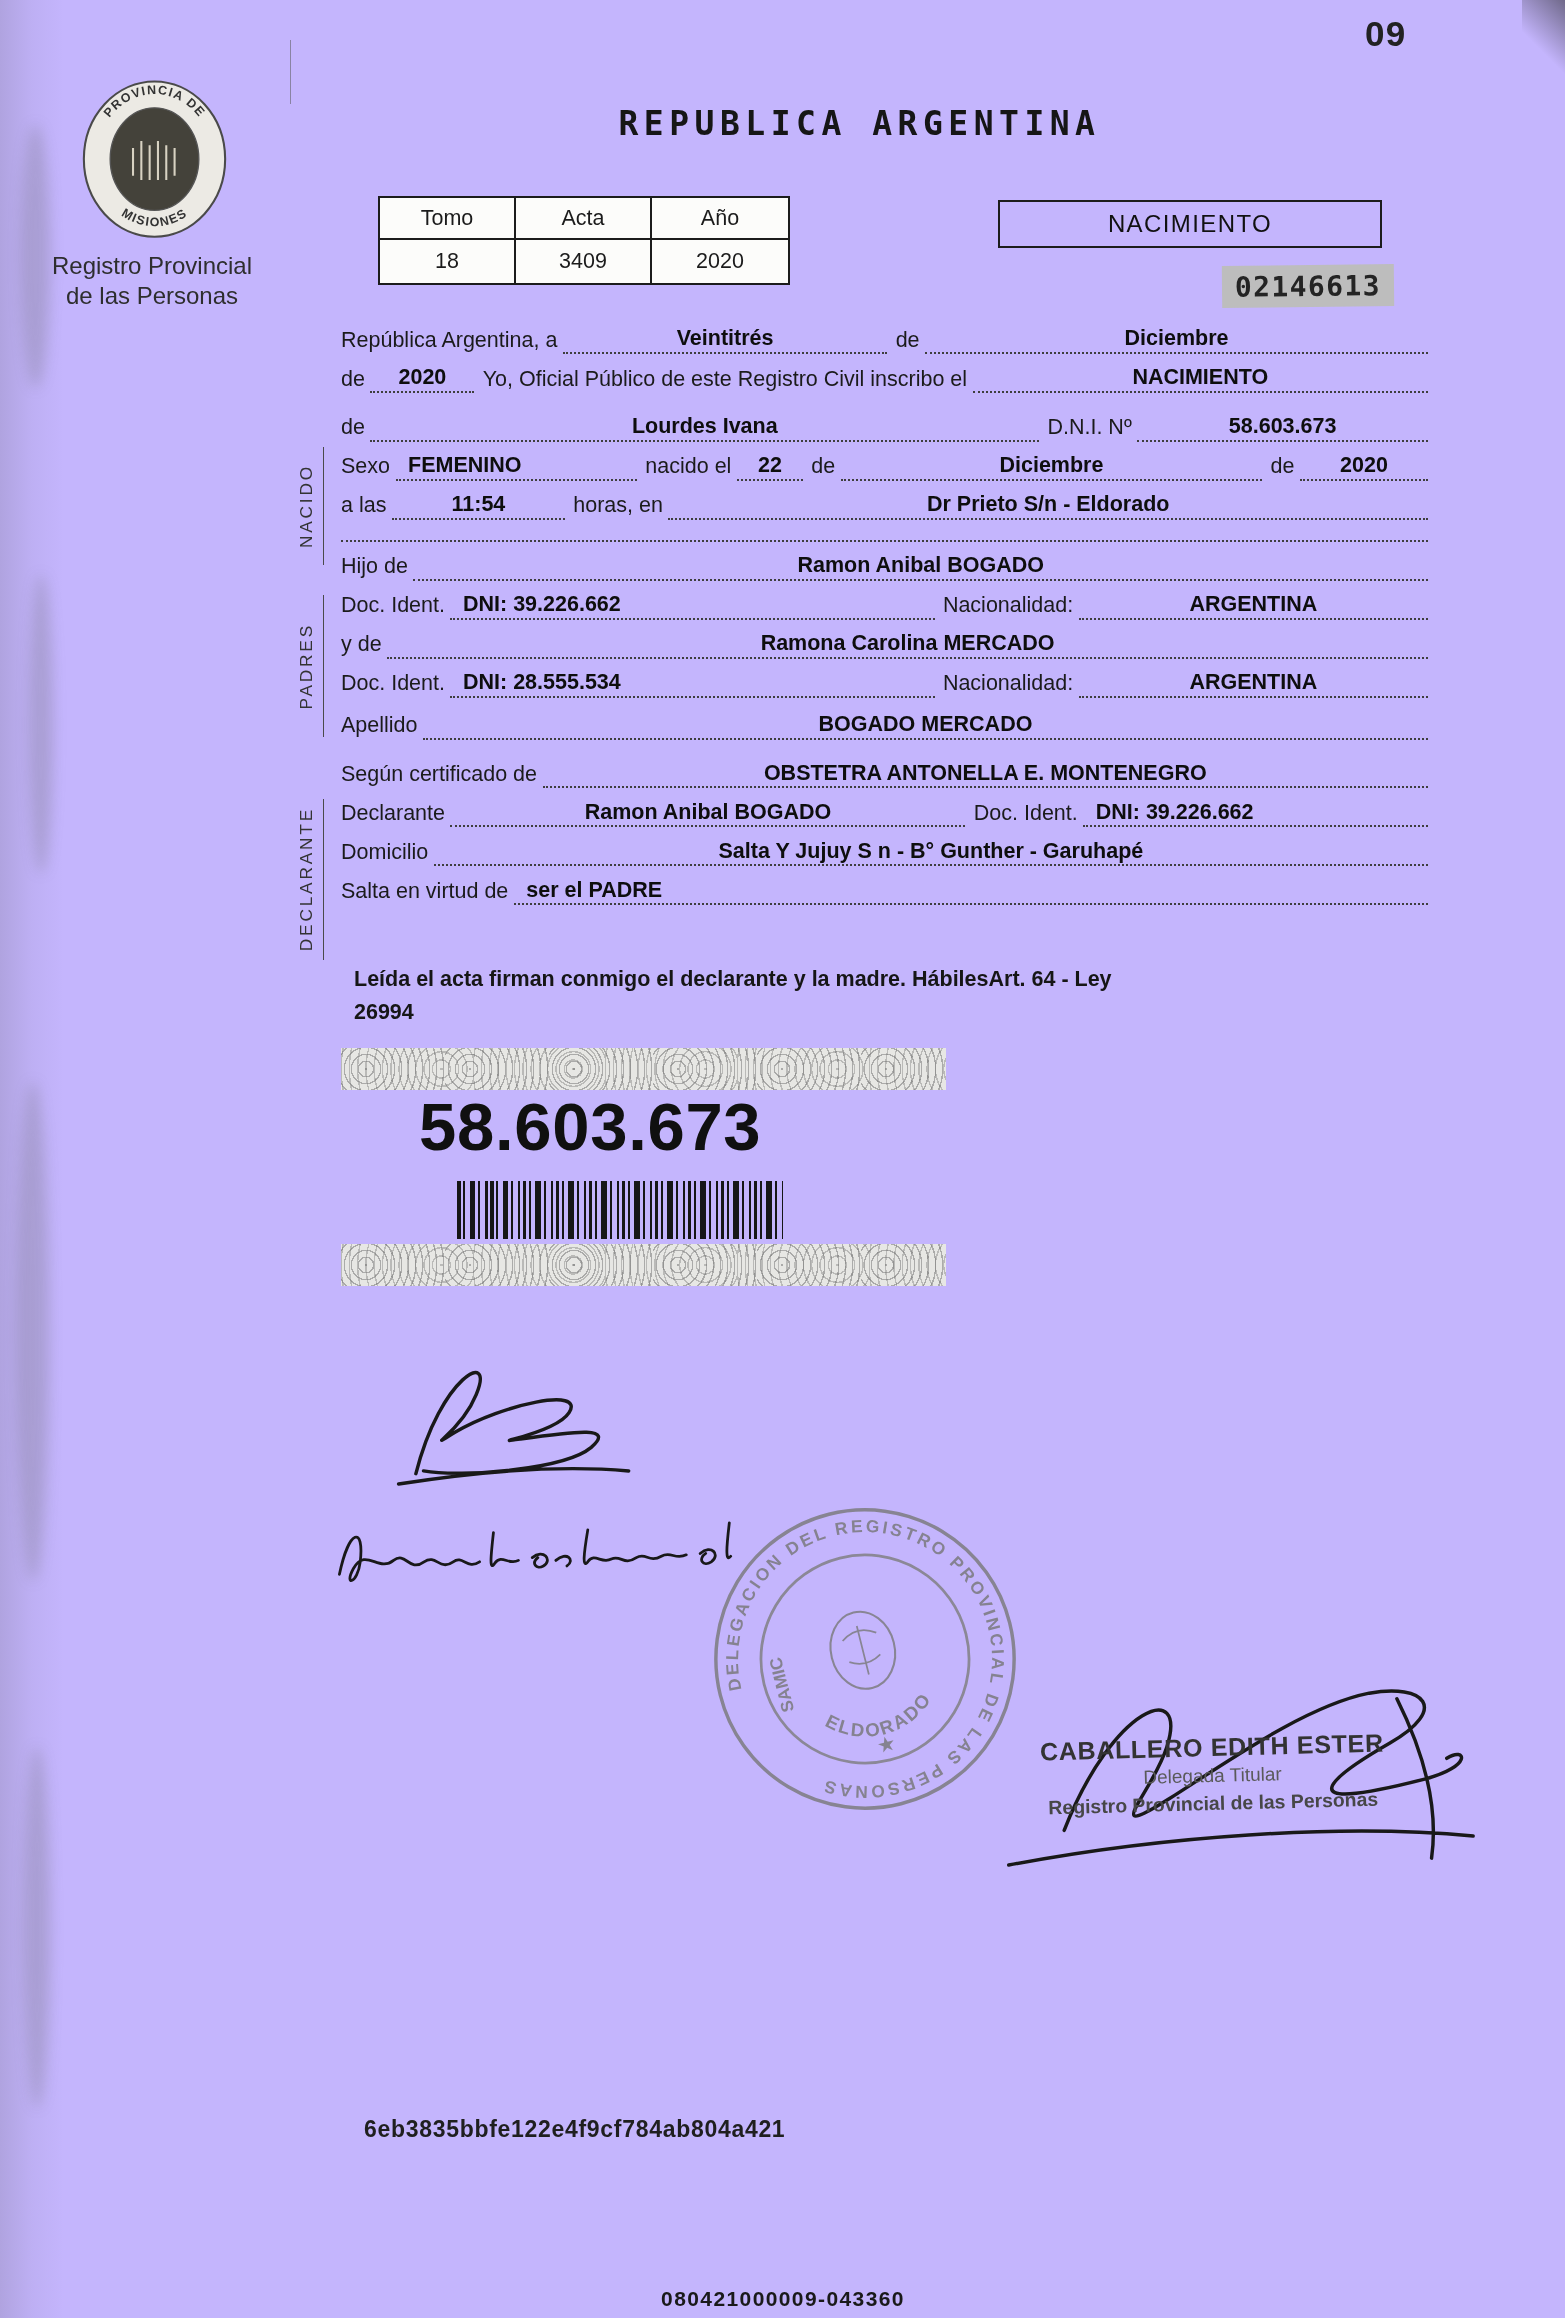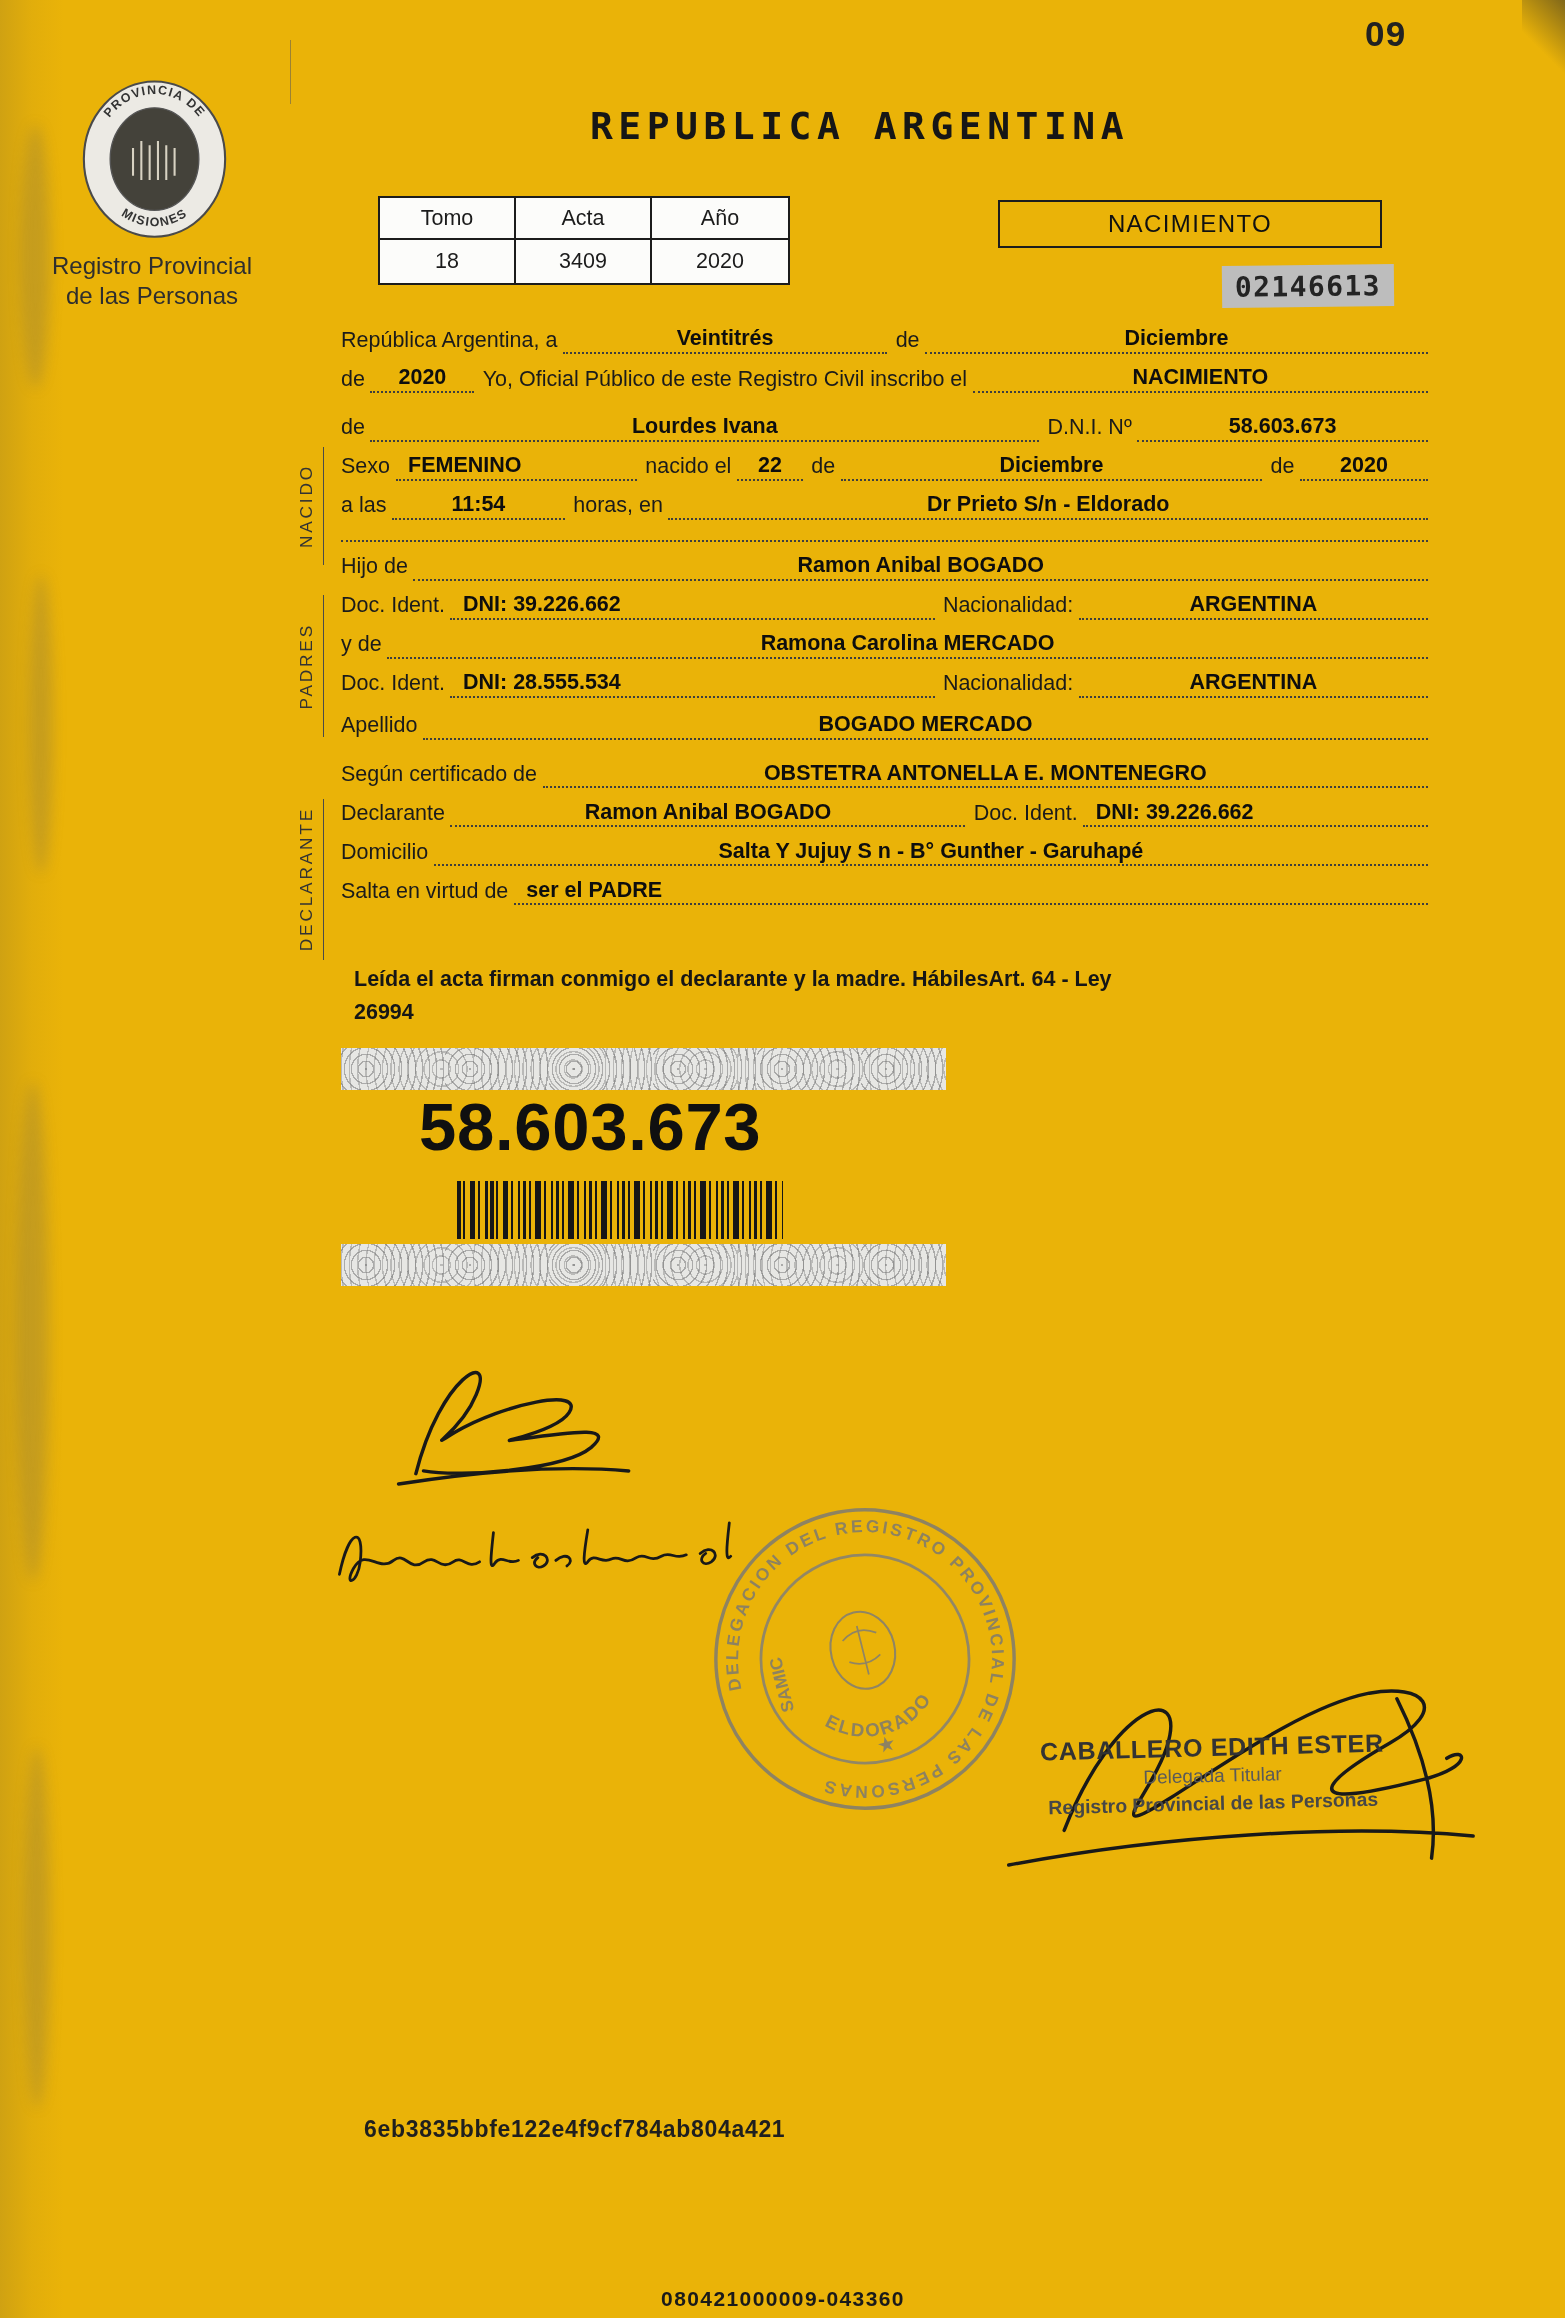--- a/index.html
+++ b/index.html
@@ -1,29 +1,29 @@
 <!DOCTYPE html>
 <html style="font-size:11px"><head>
 <meta charset="utf-8">
 <style>
   html,body{margin:0;padding:0;background:#ffffff}
-  .page{position:relative;width:1566px;height:2319px;background:#eab308;font-family:"Liberation Sans",sans-serif;color:#1b1b1b;overflow:hidden}
+  .page{position:relative;width:1566px;height:2319px;background:#c4b5fd;font-family:"Liberation Sans",sans-serif;color:#1b1b1b;overflow:hidden}
 
   
   .scan-left{position:absolute;left:0;top:0;width:64px;height:100%;background:linear-gradient(90deg,rgba(70,70,70,.16),rgba(70,70,70,.05) 50%,rgba(70,70,70,0))}
   .smudge{position:absolute;border-radius:50%;filter:blur(6.2px);background:rgba(95,95,95,.22)}
   .corner-tr{position:absolute;right:0;top:0;width:44px;height:78px;background:linear-gradient(225deg,rgba(40,40,40,.55),rgba(40,40,40,0) 62%)}
   .scan-line{position:absolute;left:290px;top:40px;width:1.4px;height:64px;background:rgba(90,90,90,.55)}
 
   .page-number{position:absolute;left:1365px;top:14px;font-size:35px;font-weight:700;letter-spacing:1.4px;color:#222}
 
   .seal{position:absolute;left:61px;top:73px}
   .seal-caption{position:absolute;left:46px;top:251px;width:212px;text-align:center;font-size:24px;line-height:1.25;color:#2e2e2e}
 
-  .doc-title{position:absolute;left:291px;top:104px;width:1137px;text-align:center;font-family:"DejaVu Sans Mono",monospace;font-size:38px;font-weight:700;letter-spacing:5.5px;color:#161616}
+  .doc-title{position:absolute;left:291px;top:104px;width:1137px;text-align:center;font-family:"DejaVu Sans Mono",monospace;font-size:33px;font-weight:700;letter-spacing:5.5px;color:#161616}
 
   .registry{position:absolute;left:378px;top:196px;display:grid;grid-template-columns:136px 136px 136px;border:2.1px solid #1c1c1c;background:#fcfcfa}
   .registry .cell{border-right:2.1px solid #1c1c1c;display:flex;align-items:center;justify-content:center;font-size:21.5px;height:40px}
   .registry .cell:nth-child(3n){border-right:none}
   .registry .cell.hdr{border-bottom:2.1px solid #1c1c1c}
   .registry .cell.val{height:43px}
 
   .type-box{position:absolute;left:998px;top:200px;width:380px;height:44px;border:2.1px solid #1c1c1c;display:flex;align-items:center;justify-content:center;font-size:24px;letter-spacing:1.4px;color:#111}
 
   .serial{position:absolute;left:1222px;top:265px;width:172px;height:42px;background:#bdbdbd;display:flex;align-items:center;justify-content:center;font-family:"DejaVu Sans Mono",monospace;font-size:28px;font-weight:700;letter-spacing:1.4px;color:#242424;transform:rotate(-.6deg)}

